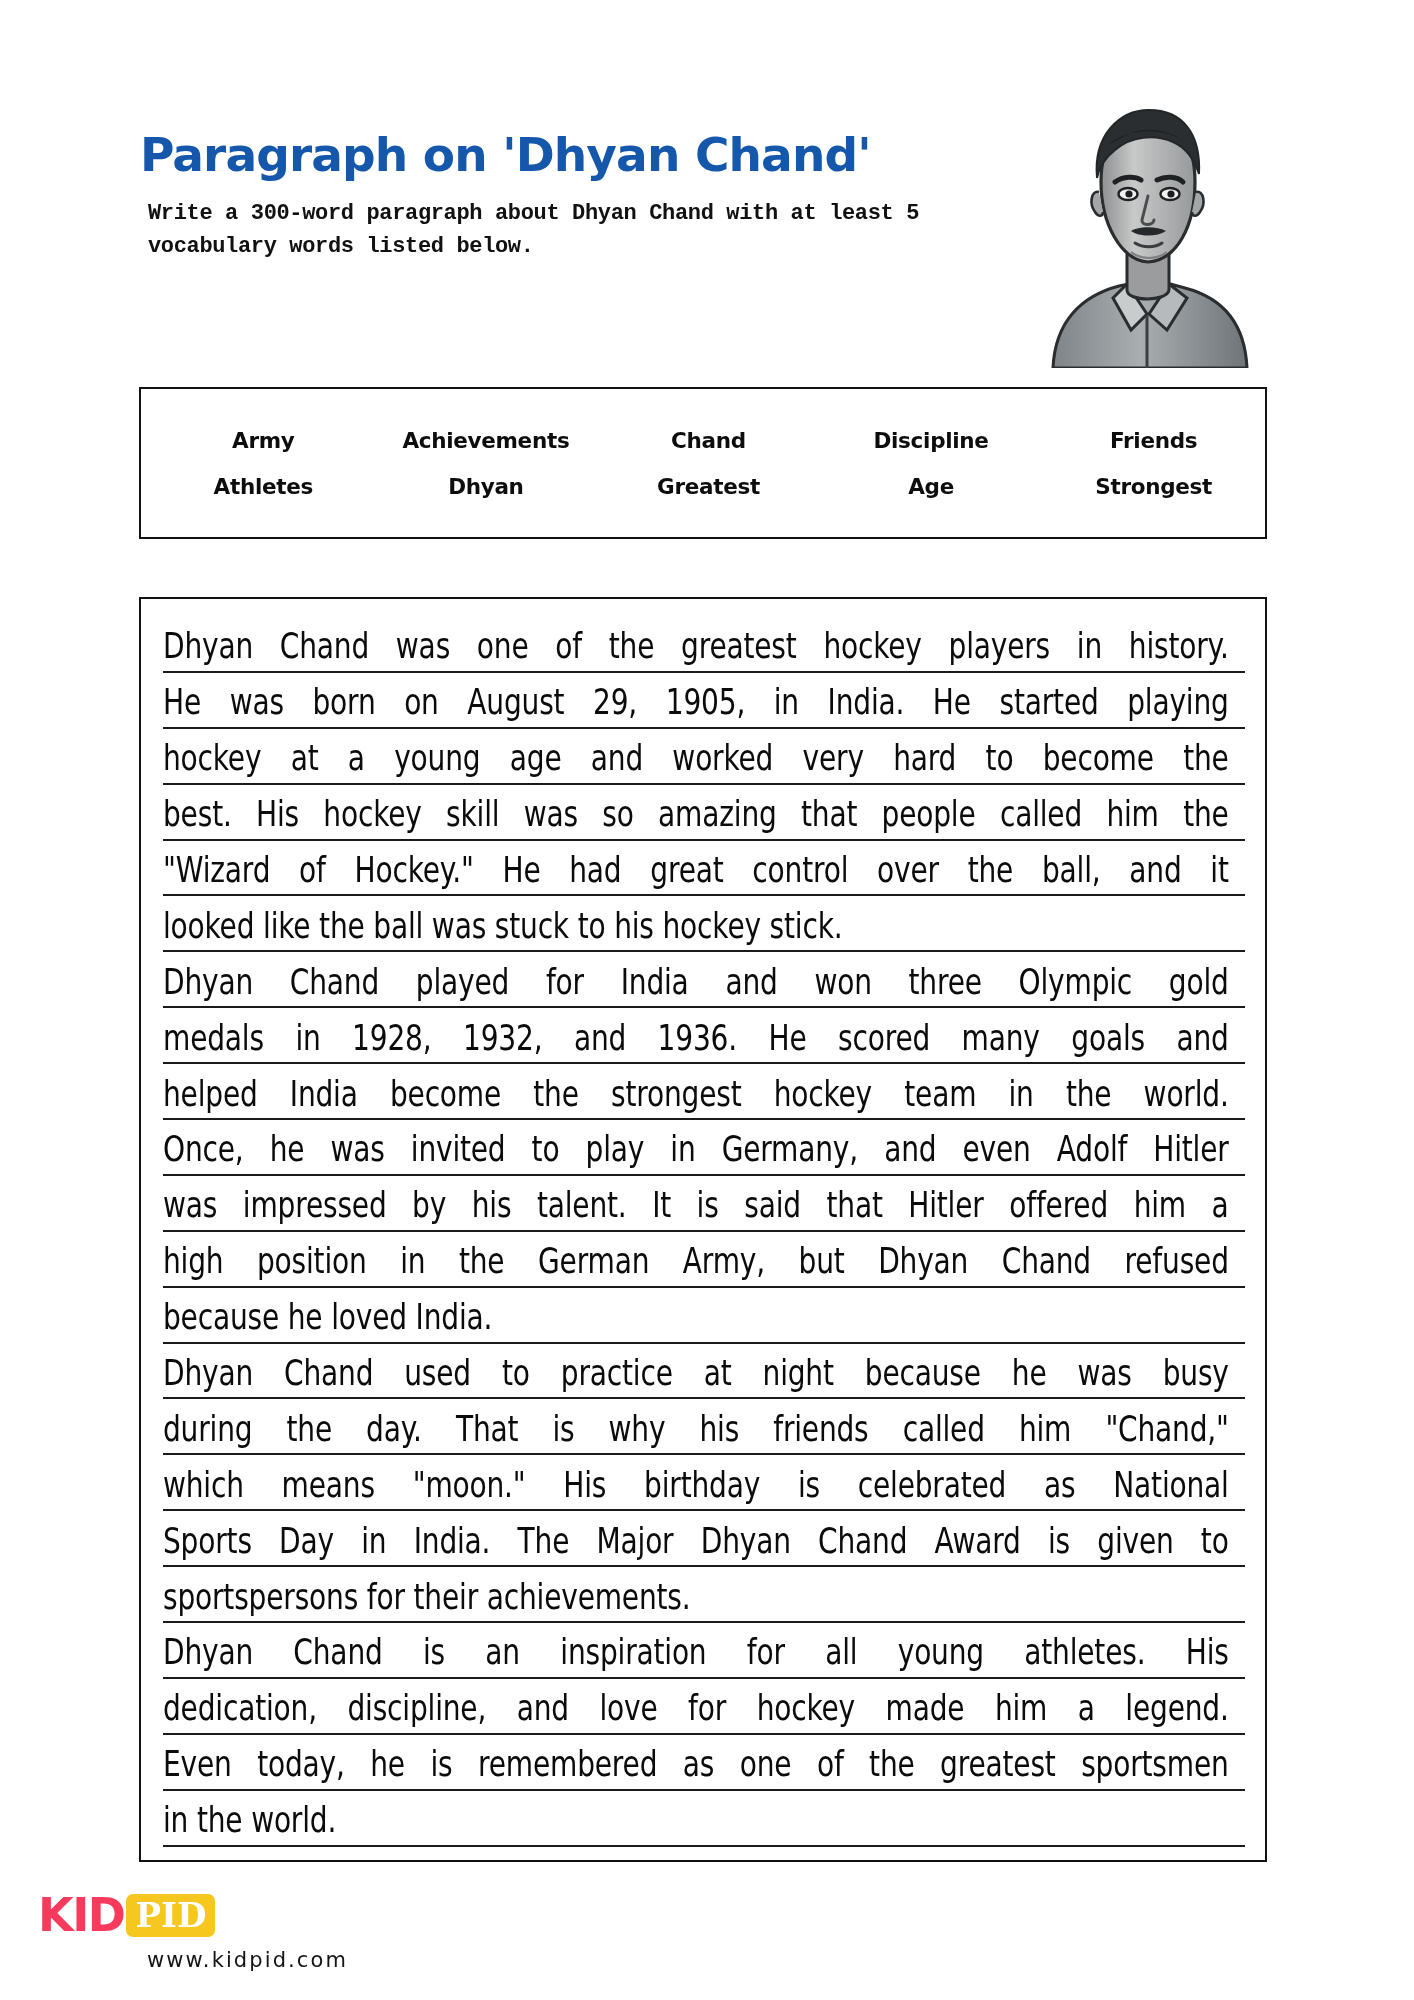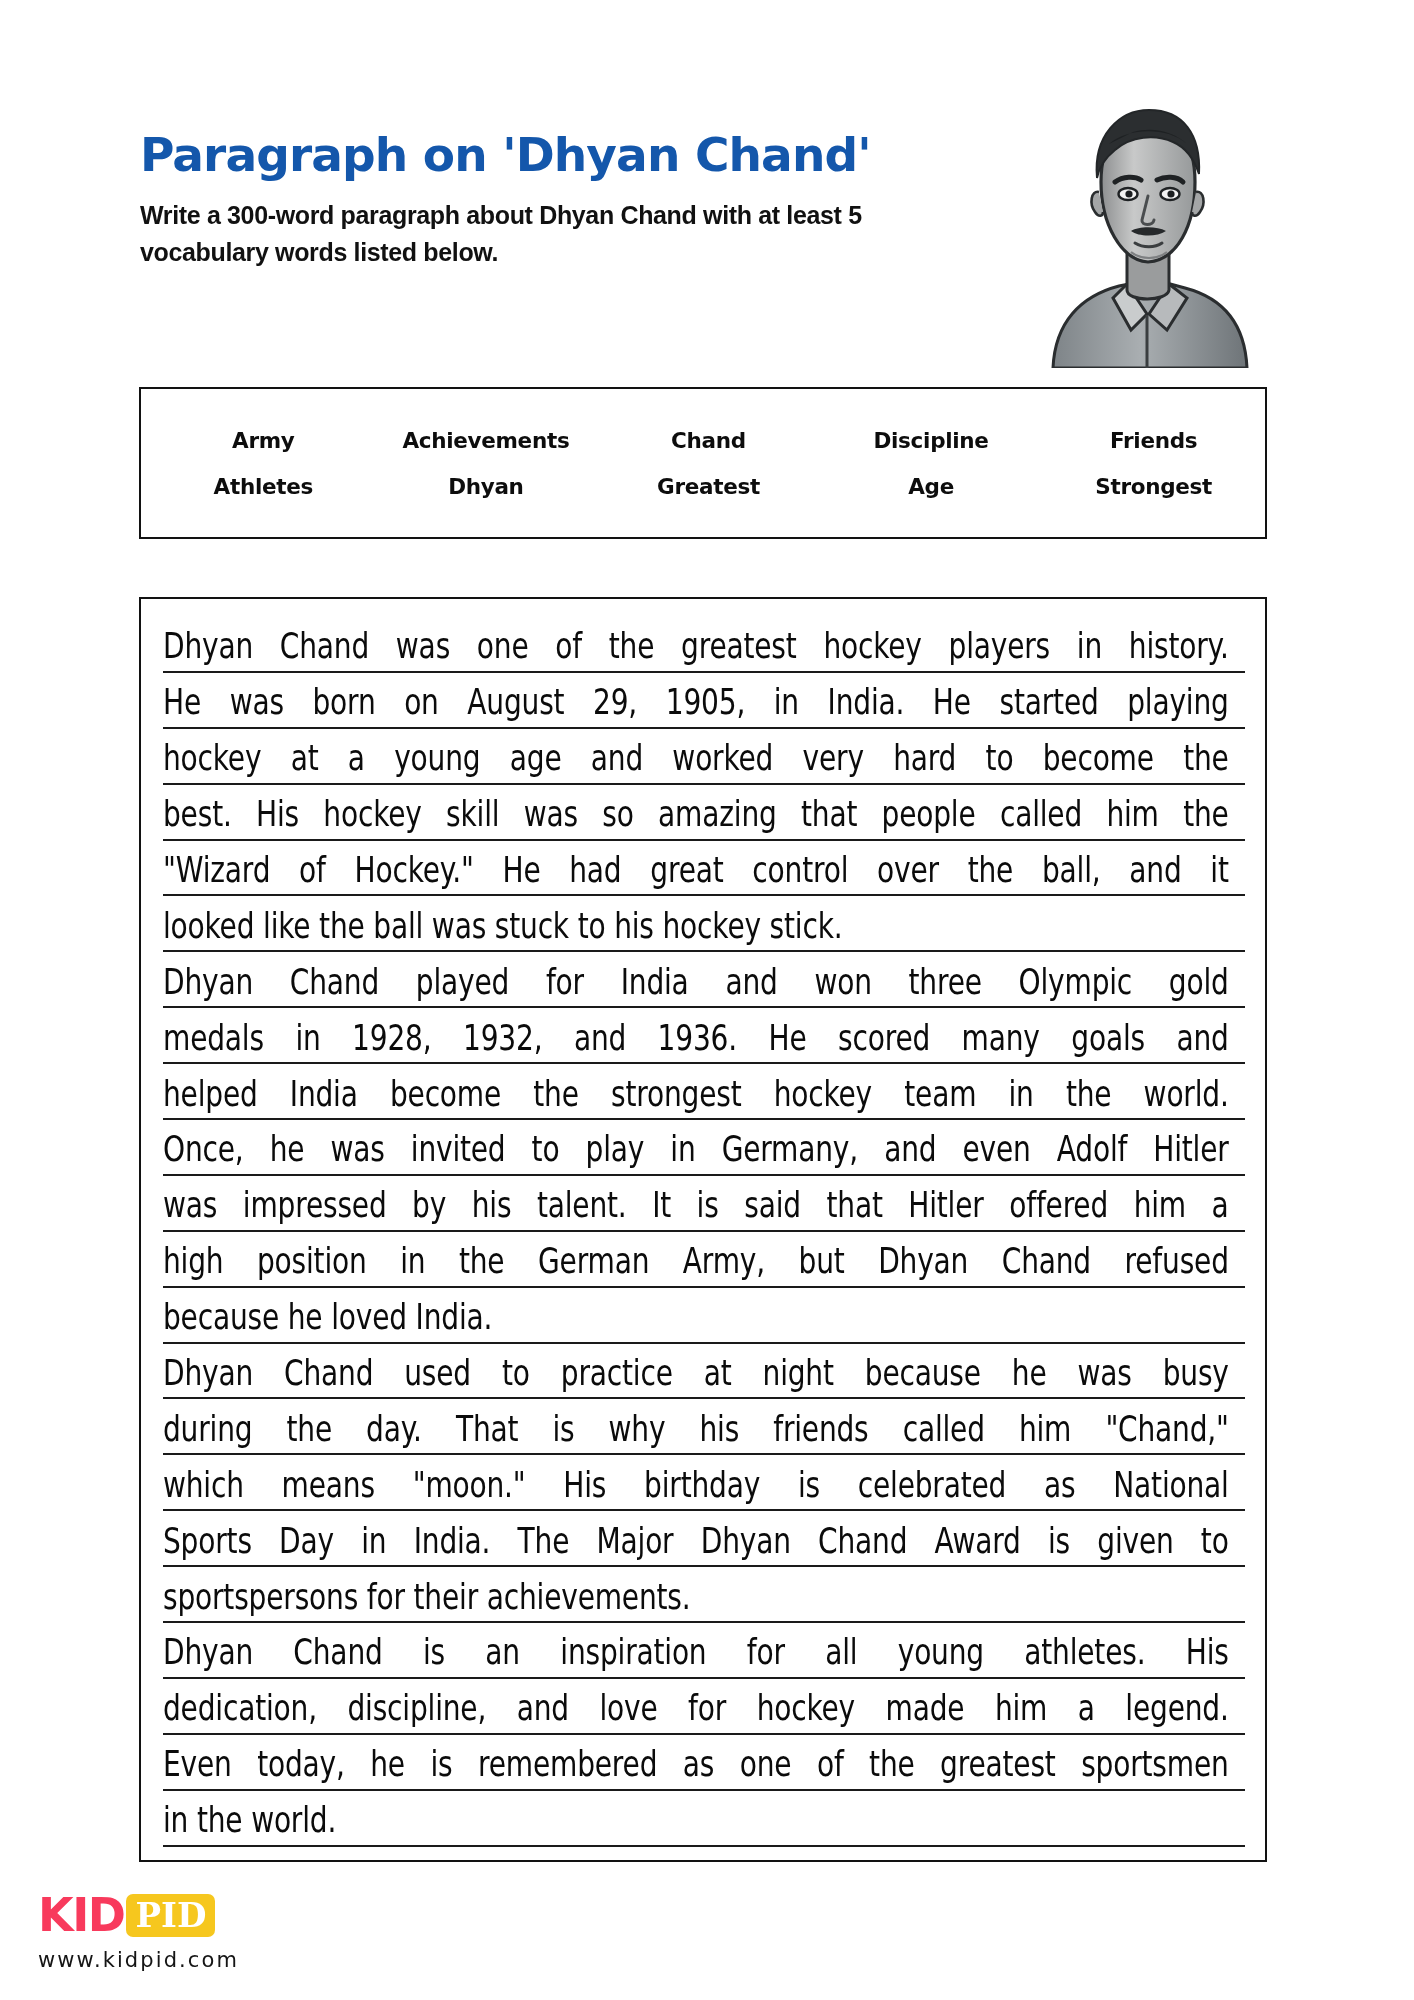--- a/index.html
+++ b/index.html
@@ -35,28 +35,28 @@
     font-family: "DejaVu Sans", sans-serif;
     font-size: 47px;
     font-weight: bold;
     color: #1457ab;
     letter-spacing: -0.9px;
     line-height: 1.08;
     margin: 0 0 16px 0;
     white-space: nowrap;
   }
   .subtitle {
-    font-family: Liberation Sans, sans-serif;
-    font-size: 25px;
+    font-family: Liberation Mono, monospace;
+    font-size: 22px;
     font-weight: bold;
     color: #111111;
     line-height: 1.50;
     letter-spacing: -0.35px;
     width: 790px;
-    margin: 0;
+    margin: 8px;
   }
 
   
   .portrait {
     position: absolute;
     left: 1035px;
     top: 100px;
     width: 225px;
     height: 268px;
   }
@@ -139,20 +139,21 @@
     justify-content: flex-start;
   }
 
   
   .logo {
     position: absolute;
     left: 38px;
     top: 1889px;
     width: 310px;
     height: 95px;
+    text-align: right;
   }
   .logo-mark {
     display: flex;
     align-items: center;
     height: 52px;
   }
   .logo-kid {
     font-family: "DejaVu Sans", sans-serif;
     font-size: 46px;
     font-weight: bold;

